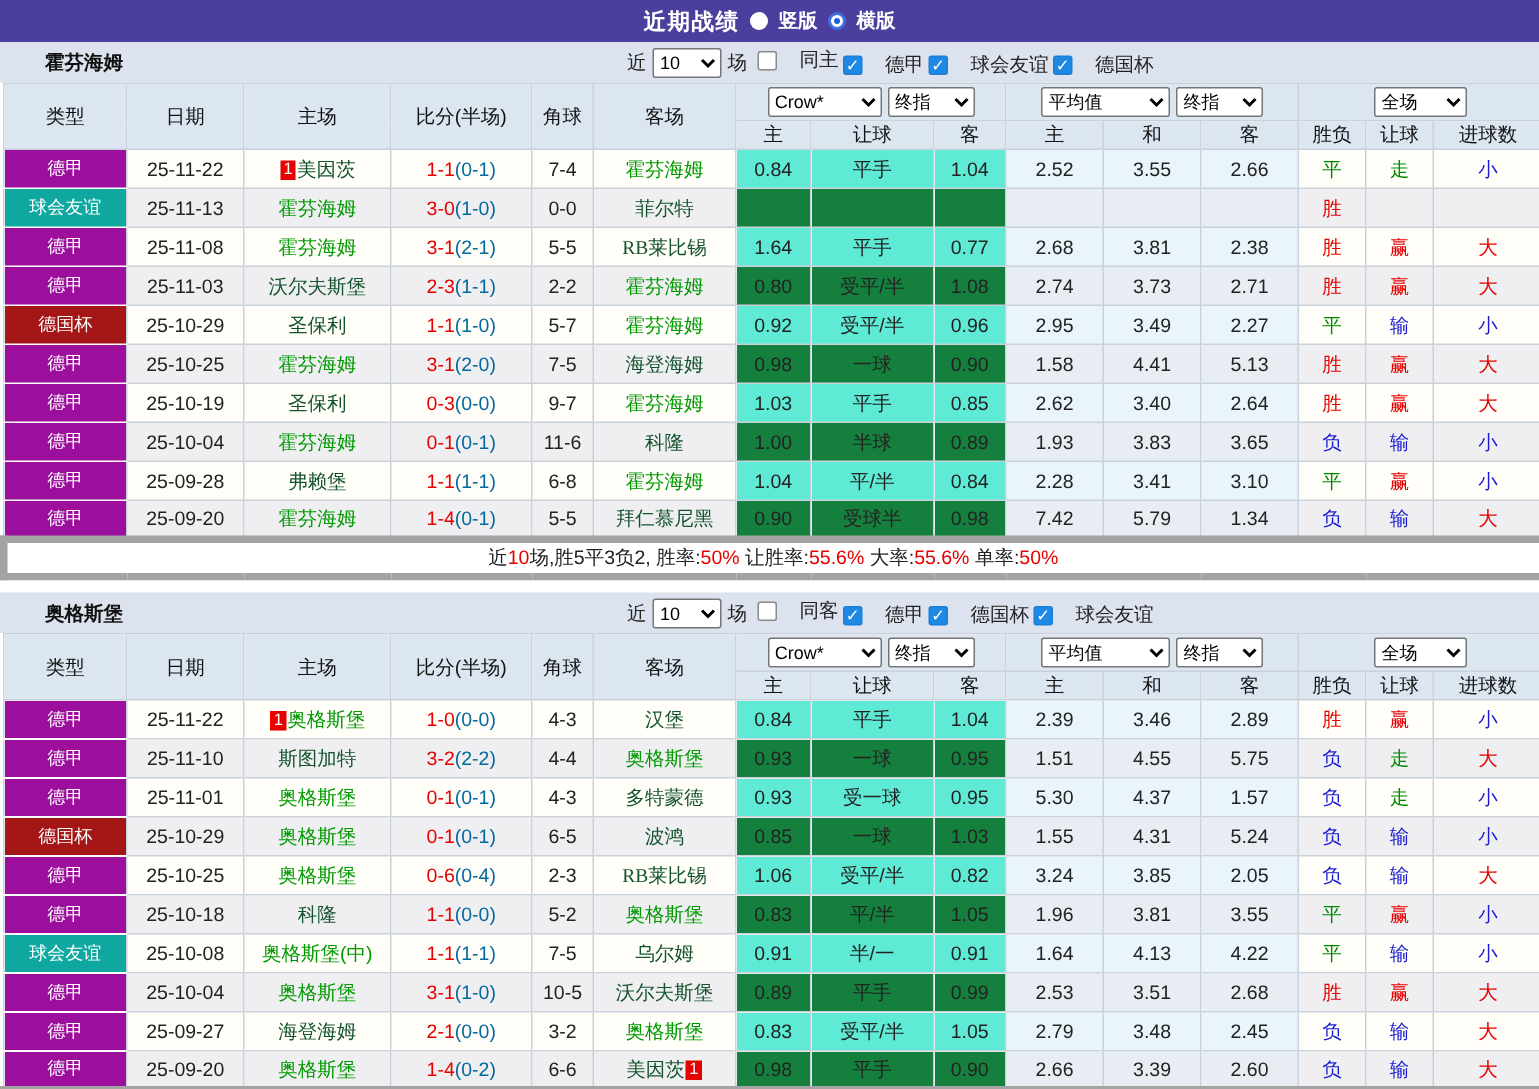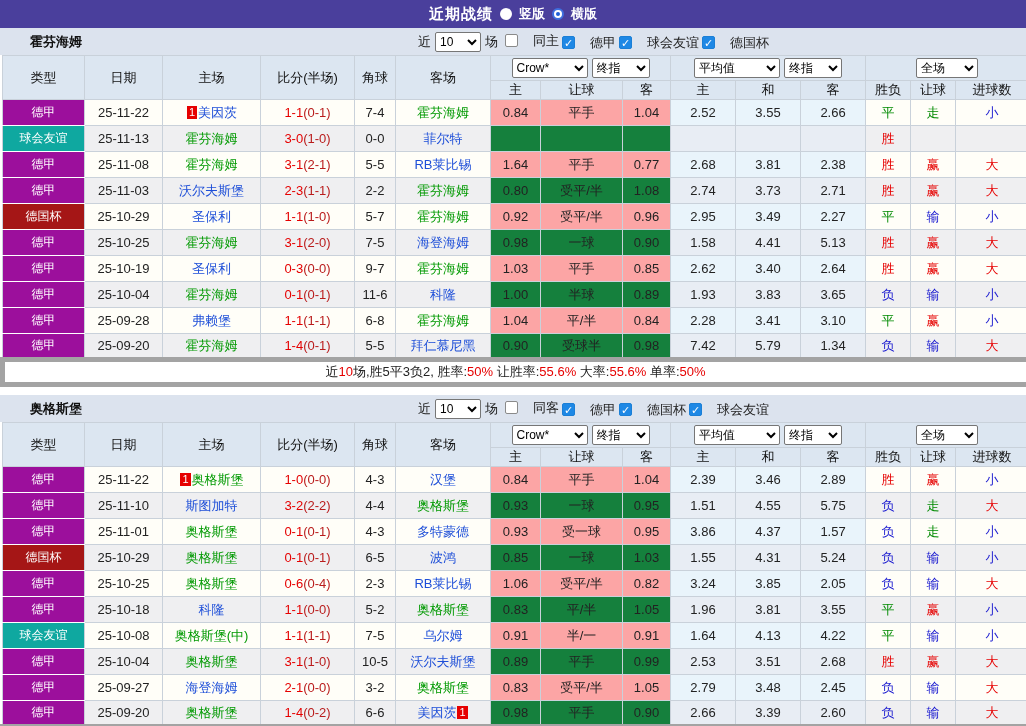--- a/index.html
+++ b/index.html
@@ -58,29 +58,29 @@
   .sel-full { width: 62px; }
   
   table { border-collapse: collapse; table-layout: fixed; width: 1026px; border: 1px solid #aeb8c4; }
   th, td { border: 1px solid #c9d1da; text-align: center; white-space: nowrap; overflow: hidden; }
   thead th { background: #dce6f1; font-weight: normal; color: #111; font-size: 13px; }
   tr.hrow1 th { height: 25px; }
   tr.hrow2 th { height: 18px; font-size: 13px; }
   tbody td { height: 26px; font-size: 13px; padding: 0 1px; }
   tr.odd td { background: #fffef8; }
   tr.even td { background: #efeff1; }
-  tr.odd td.oddsc { background: #fca5a5; }
+  tr.odd td.oddsc { background: #5eead4; }
   tr.even td.oddsc { background: #15803d; }
   tr.odd td.avgc { background: #e9f4fb; }
   tr.even td.avgc { background: #e8edf4; }
   td.c-type { color: #fff; font-size: 12px; border-top-color: #fff; border-bottom-color: #fff; }
   .team-green { color: #009900; }
-  .team-plain { color: #1d4ed8; }
+  .team-plain { color: #14532d; font-family: Liberation Serif, serif; }
   .sc-main { color: #e60000; }
-  .sc-half { color: #b91c1c; }
+  .sc-half { color: #0369a1; }
   .rank-badge {
     background: #e60000; color: #fff; font-size: 11px; line-height: 13px;
     display: inline-block; padding: 0 2px; margin: 0 1px; vertical-align: 1px;
   }
   tfoot td { height: 25px; background: #fff; font-size: 13px; border: 5px solid #a3a3a3; }
   .red { color: #e60000; }
   .gap { height: 8px; background: #fff; }
 </style>
 </head>
 <body>
@@ -454,21 +454,21 @@
       <tr class="odd">
         <td class="c-type" style="background: rgb(156, 15, 156);">德甲</td>
         <td>25-11-01</td>
         <td><span class="team-green">奥格斯堡</span></td>
         <td><span class="sc-main">0-1</span><span class="sc-half">(0-1)</span></td>
         <td>4-3</td>
         <td><span class="team-plain">多特蒙德</span></td>
         <td class="oddsc">0.93</td>
         <td class="oddsc">受一球</td>
         <td class="oddsc">0.95</td>
-        <td class="avgc">3.86</td>
+        <td class="avgc">5.30</td>
         <td class="avgc">4.37</td>
         <td class="avgc">1.57</td>
         <td class="resc" style="color: rgb(26, 26, 208);">负</td>
         <td class="resc" style="color: rgb(0, 138, 0);">走</td>
         <td class="resc" style="color: rgb(26, 26, 208);">小</td>
       </tr>
       <tr class="even">
         <td class="c-type" style="background: rgb(165, 22, 22);">德国杯</td>
         <td>25-10-29</td>
         <td><span class="team-green">奥格斯堡</span></td>

